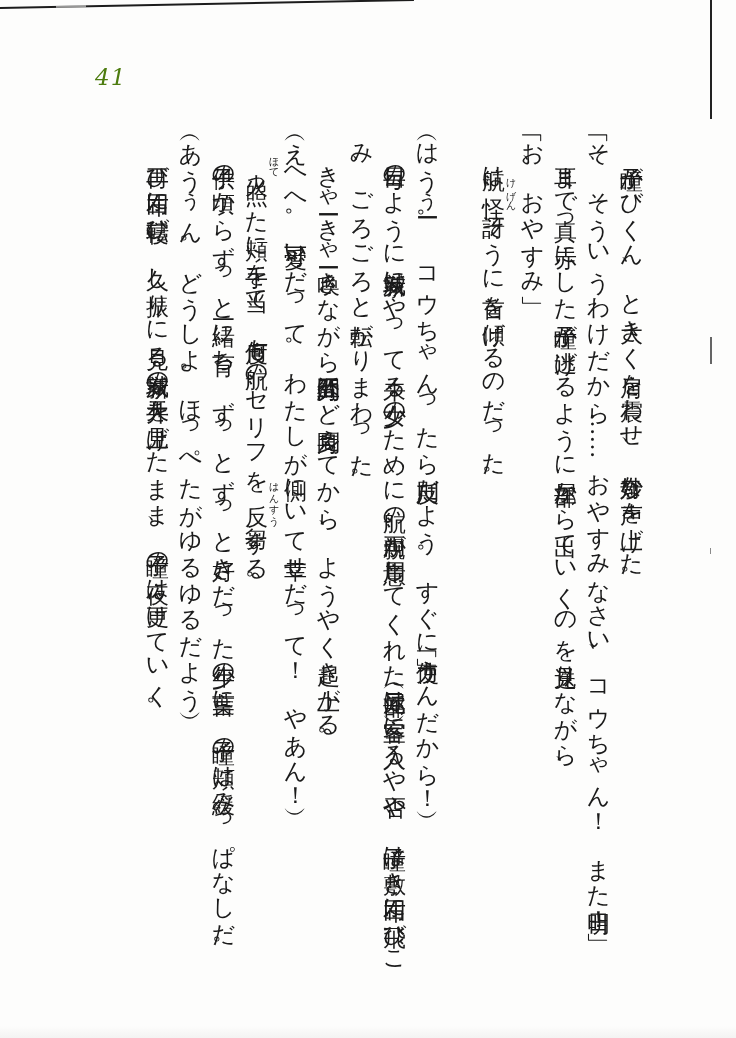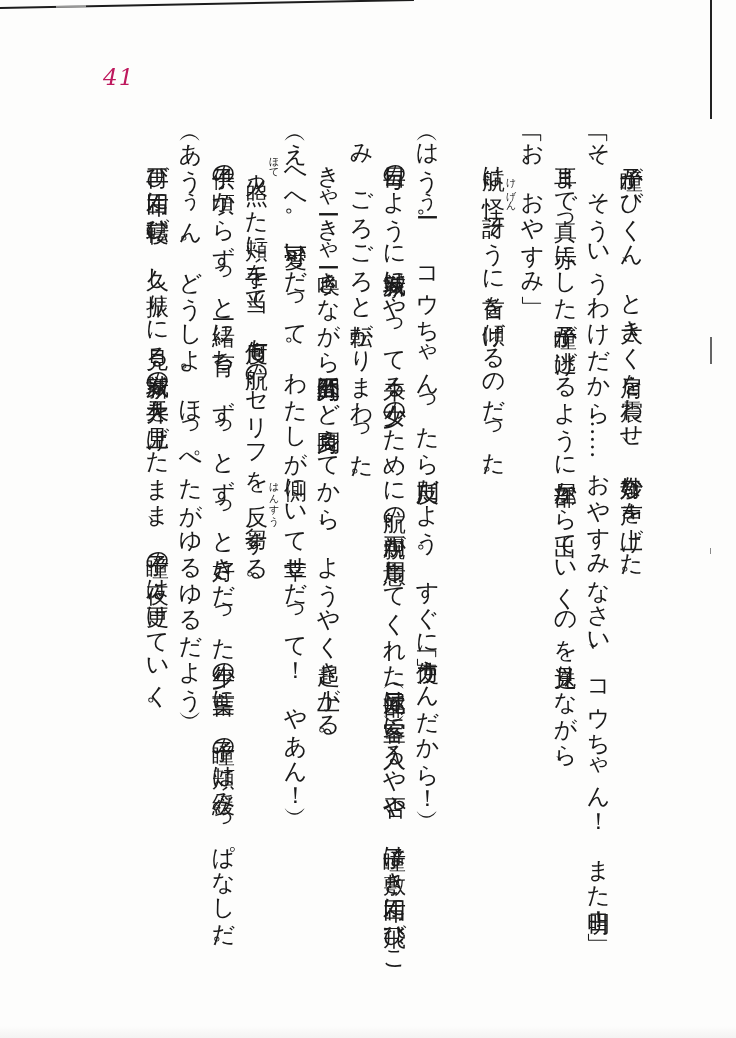--- a/index.html
+++ b/index.html
@@ -11,26 +11,26 @@
     position: relative;
     width: 736px;
     height: 1038px;
     background: #fdfdfc;
     overflow: hidden;
     font-family: "DejaVu Serif", "Liberation Serif", serif;
   }
   .page-number {
     position: absolute;
     top: 64px;
-    left: 103px;
+    left: 95px;
     font-family: "DejaVu Serif", "Liberation Serif", serif;
     font-style: italic;
     font-size: 23px;
     letter-spacing: 1px;
-    color: #be185d;
+    color: #4d7c0f;
   }
   .vertical-text-block {
     position: absolute;
     top: 127px;
     left: 87px;
     width: 561px;
     height: 878px;
     writing-mode: vertical-rl;
     -webkit-writing-mode: vertical-rl;
     text-orientation: mixed;

